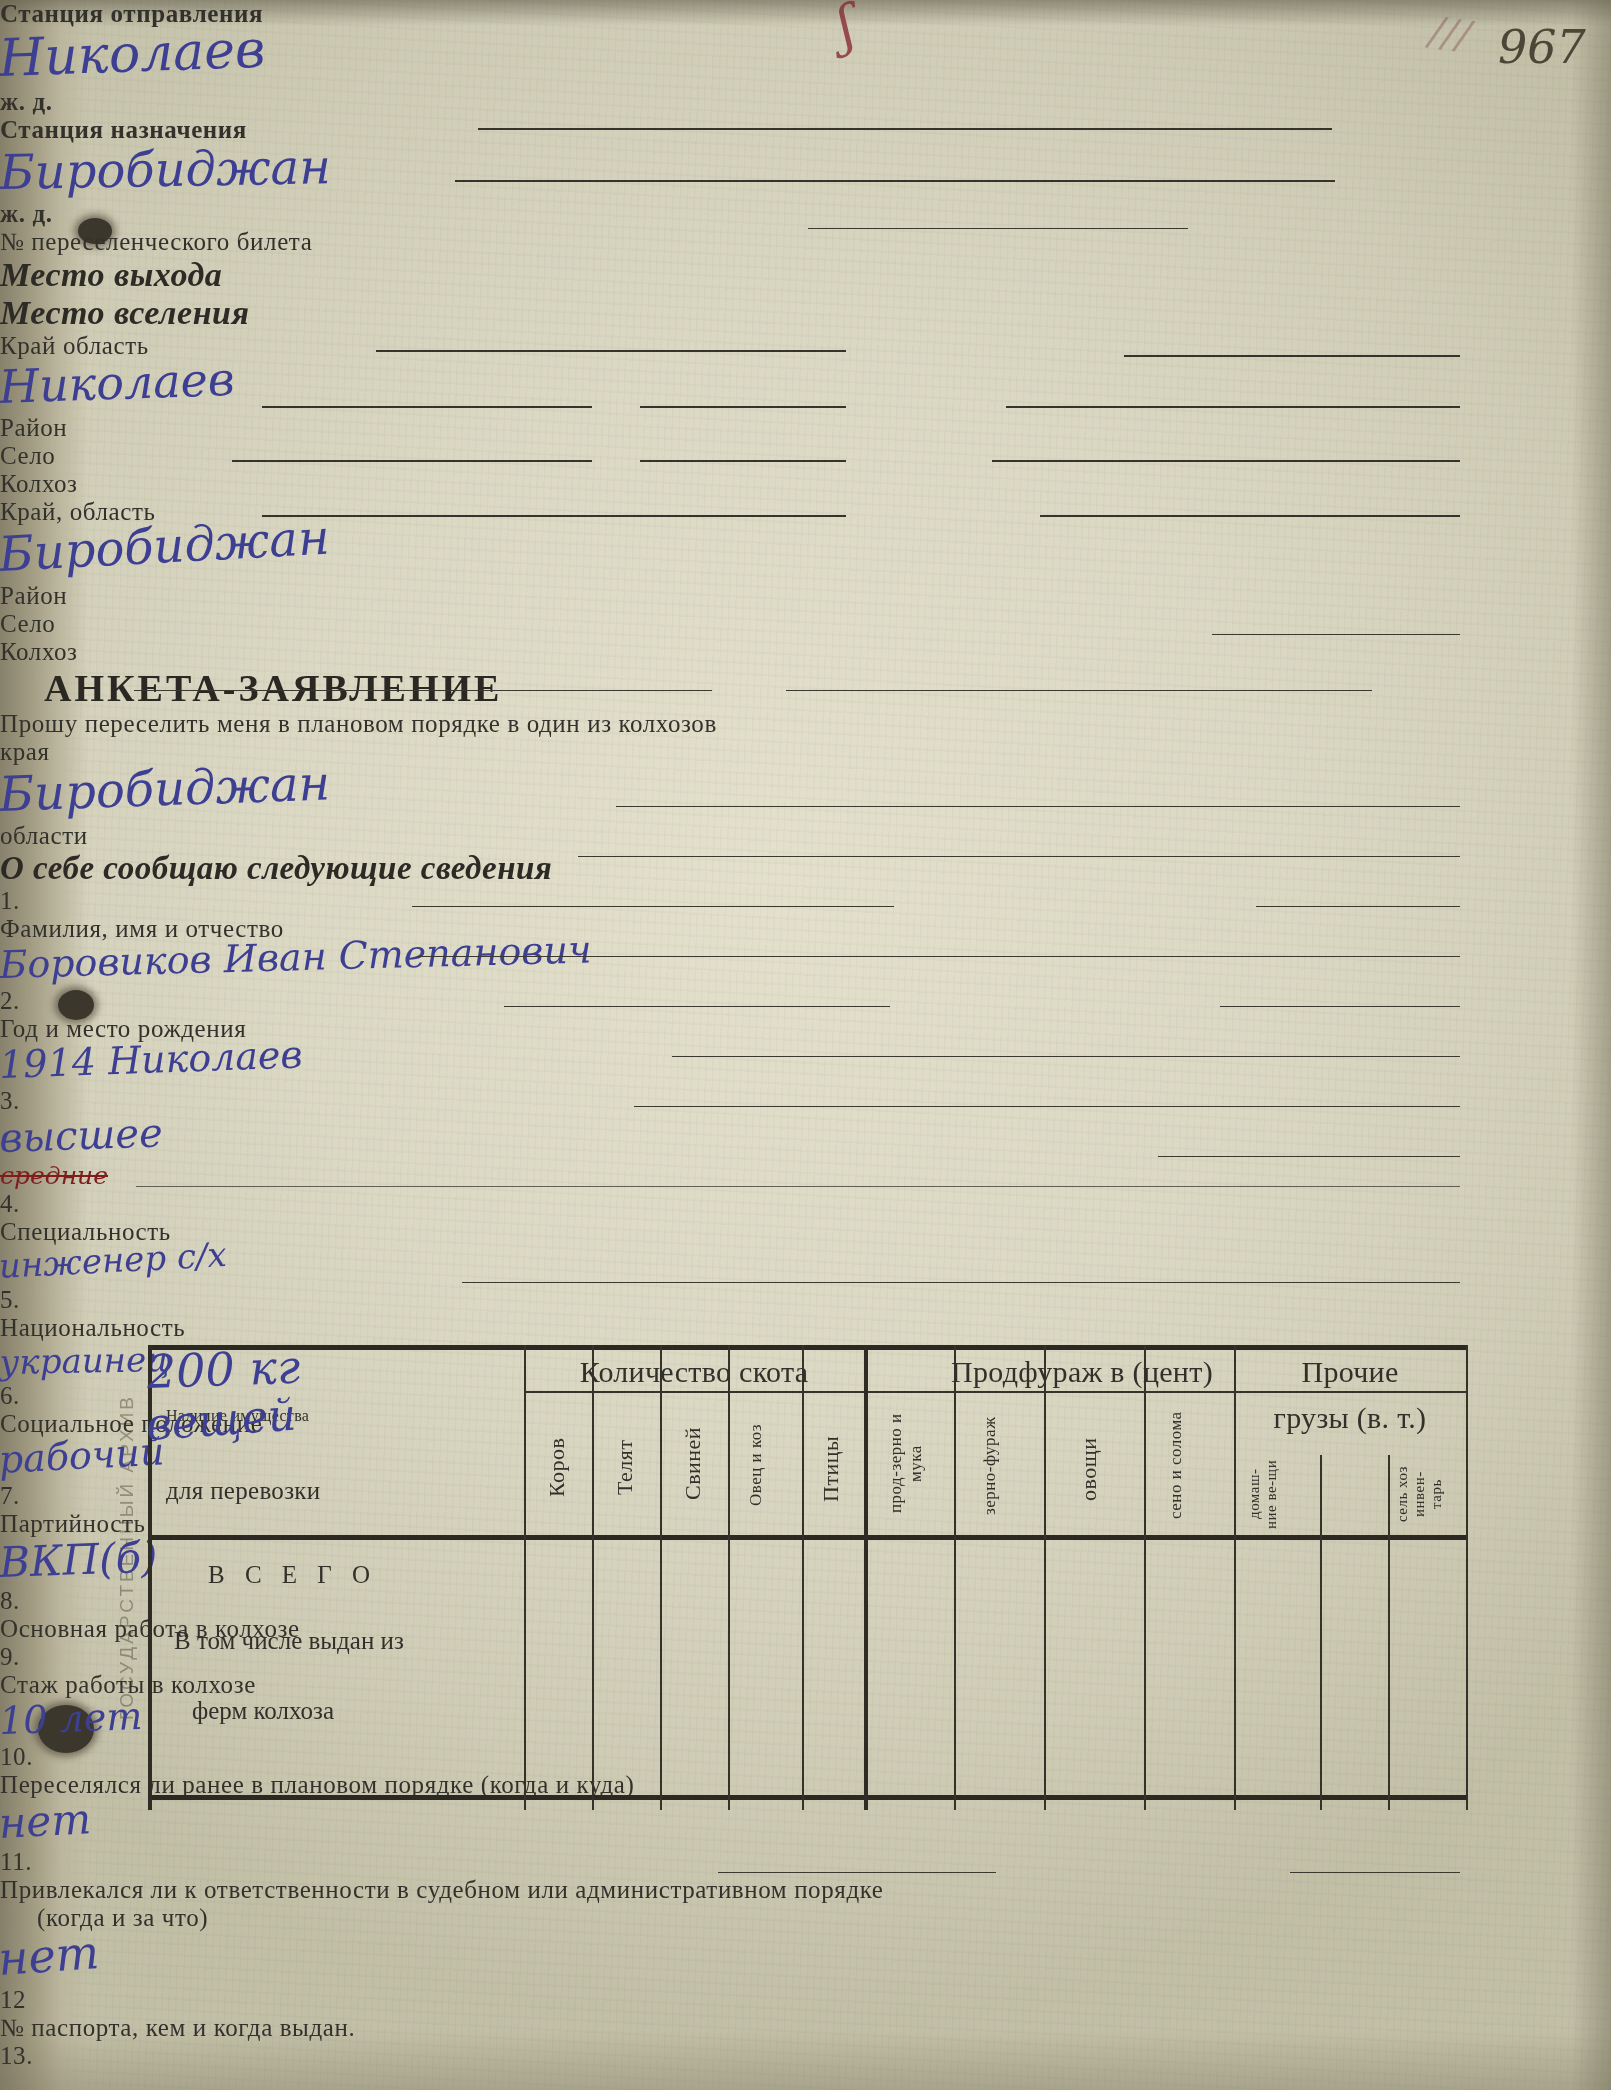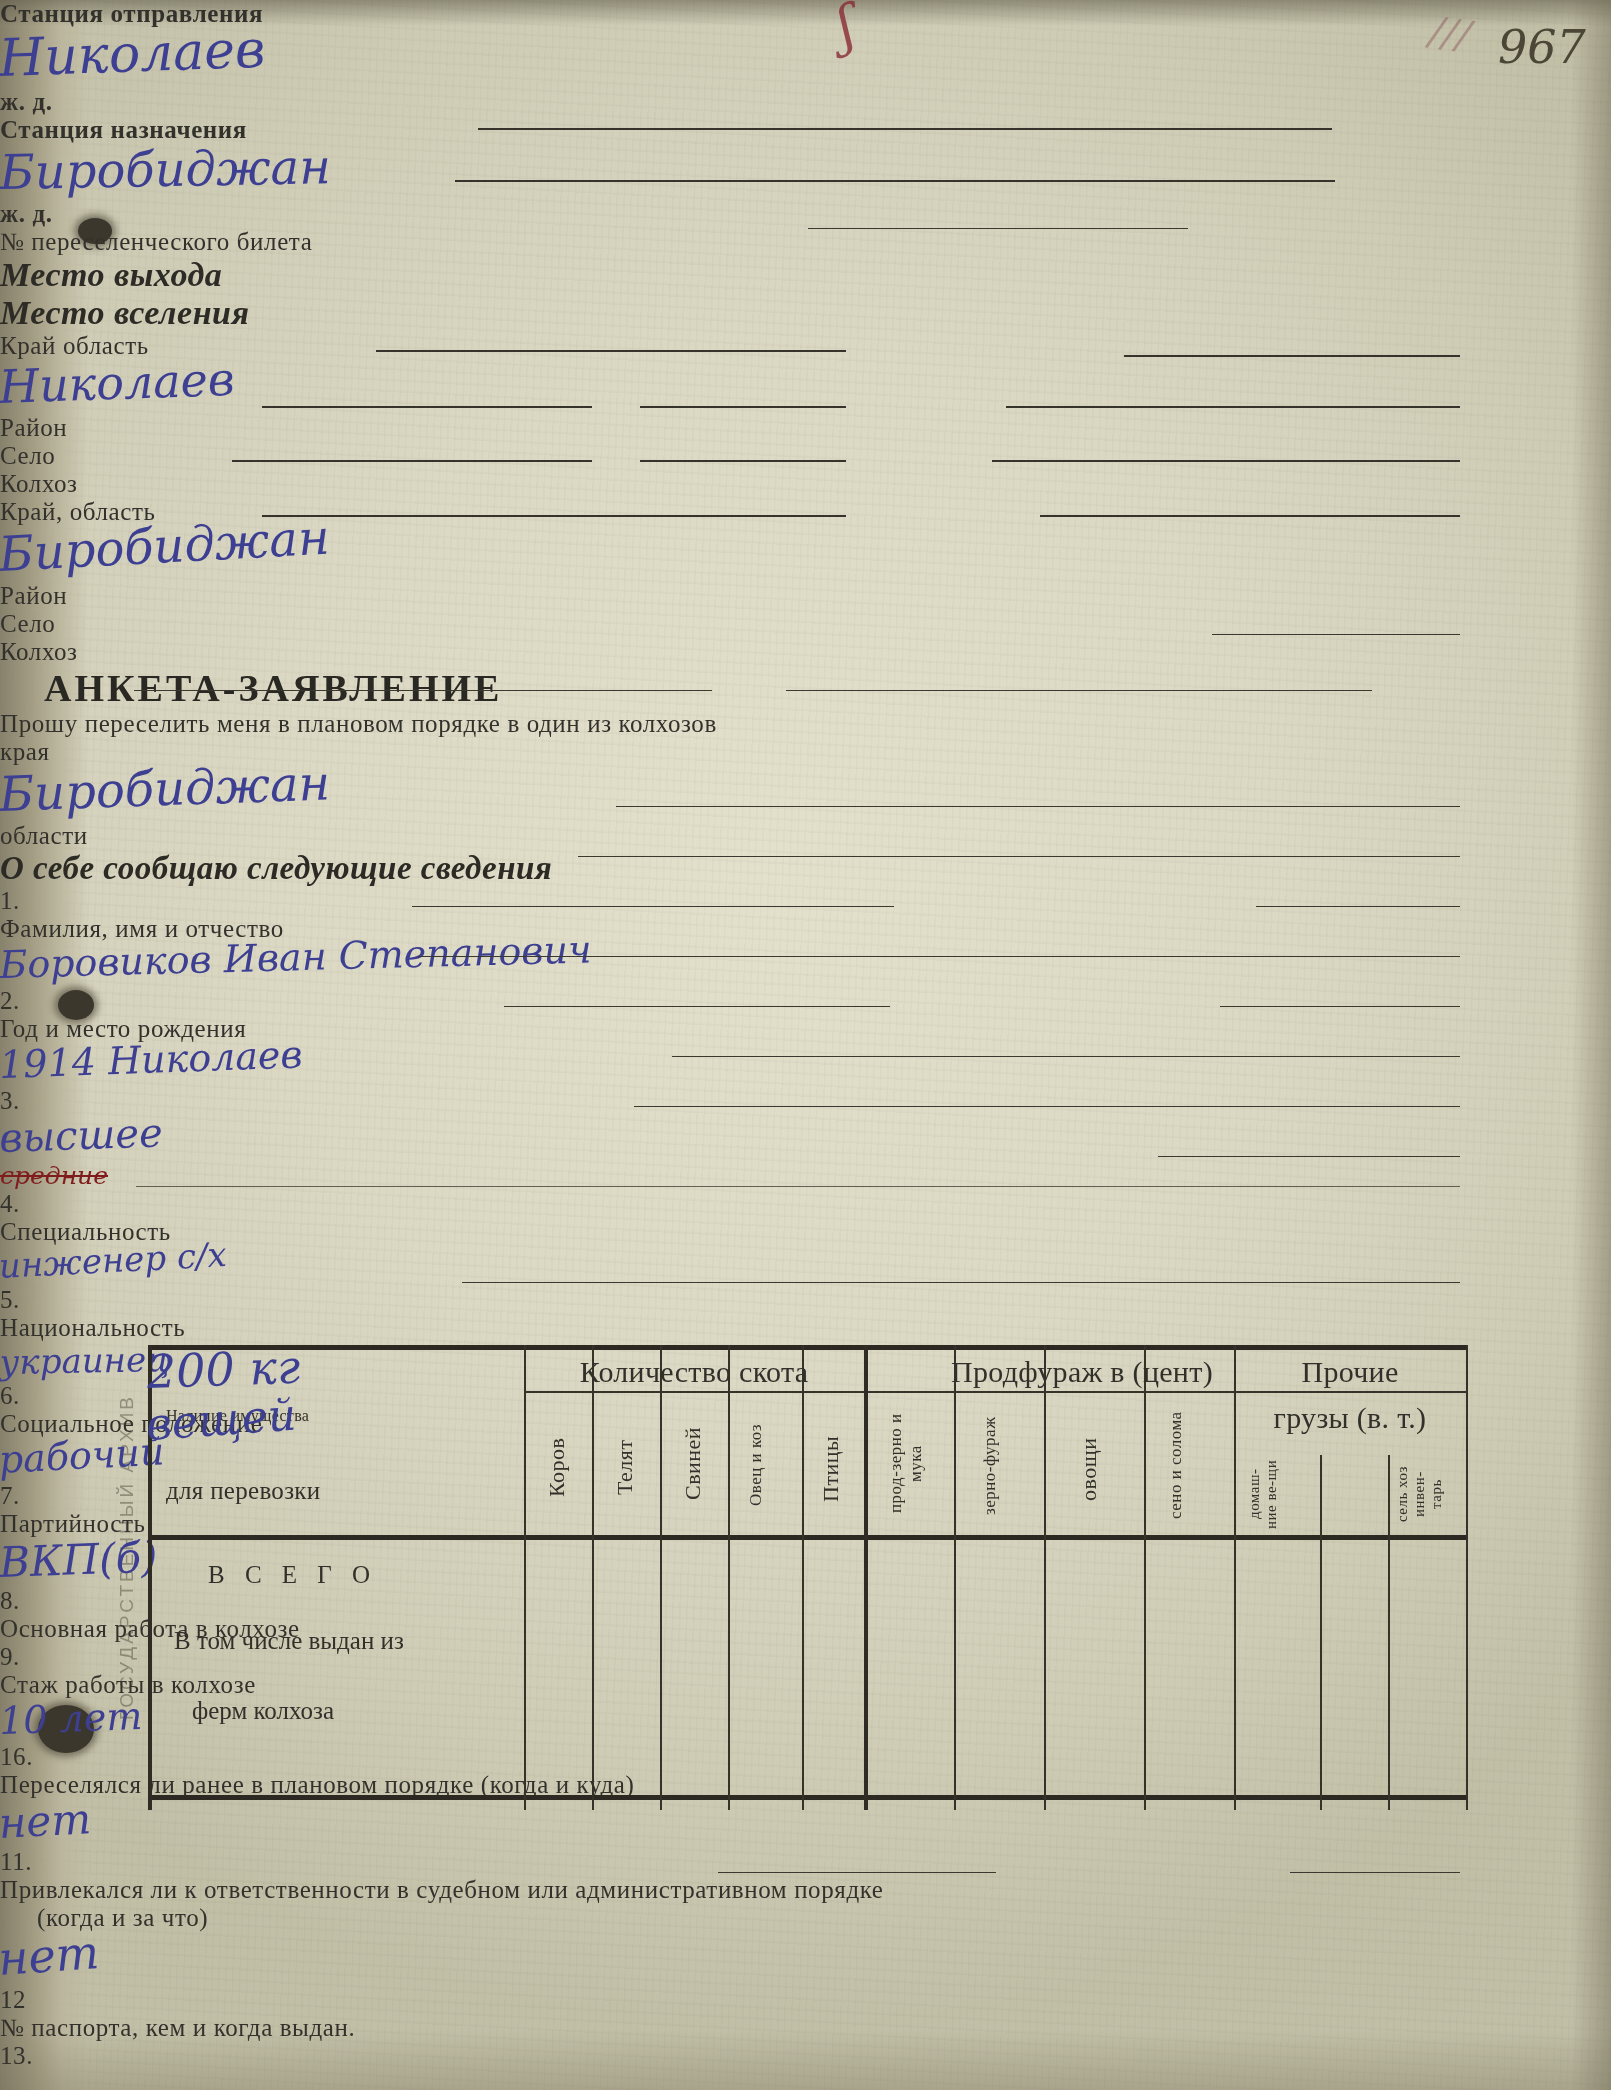--- a/index.html
+++ b/index.html
@@ -308,21 +308,21 @@
     <div class="lbl" style="left:148px; top:1026px;">8.</div>
     <div class="lbl" style="left:196px; top:1026px;">Основная работа в колхозе</div>
     <div class="rule rule-thin" style="left:672px; top:1056px; width:788px;"></div>
     <div class="hw hw-blue" style="left:690px; top:1016px; font-size:36px;"></div>
 
     <div class="lbl" style="left:148px; top:1076px;">9.</div>
     <div class="lbl" style="left:196px; top:1076px;">Стаж работы в колхозе</div>
     <div class="rule rule-thin" style="left:634px; top:1106px; width:826px;"></div>
     <div class="hw hw-blue" style="left:766px; top:1062px; font-size:38px; transform:rotate(-2deg);">10 лет</div>
 
-    <div class="lbl" style="left:148px; top:1126px;">16.</div>
+    <div class="lbl" style="left:148px; top:1126px;">10.</div>
     <div class="lbl" style="left:218px; top:1126px;">Переселялся ли ранее в плановом порядке (когда и куда)</div>
     <div class="rule rule-thin" style="left:1158px; top:1156px; width:302px;"></div>
     <div class="hw hw-blue" style="left:1206px; top:1100px; font-size:42px; transform:rotate(-3deg);">нет</div>
 
     <div class="rule rule-thin" style="left:136px; top:1186px; width:1324px; opacity:.75;"></div>
 
     <div class="lbl" style="left:148px; top:1206px;">11.</div>
     <div class="lbl" style="left:222px; top:1206px;">Привлекался ли к ответственности в судебном или административном порядке</div>
     <div class="lbl" style="left:222px; top:1252px;margin-left:37px;">(когда и за что)</div>
     <div class="rule rule-thin" style="left:462px; top:1282px; width:998px;"></div>

